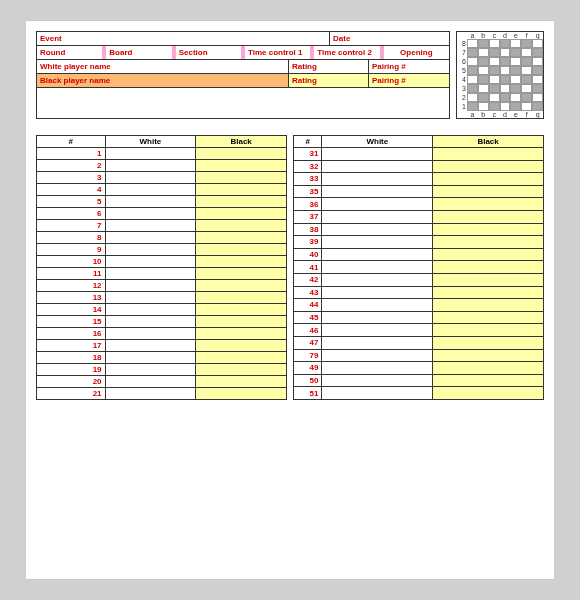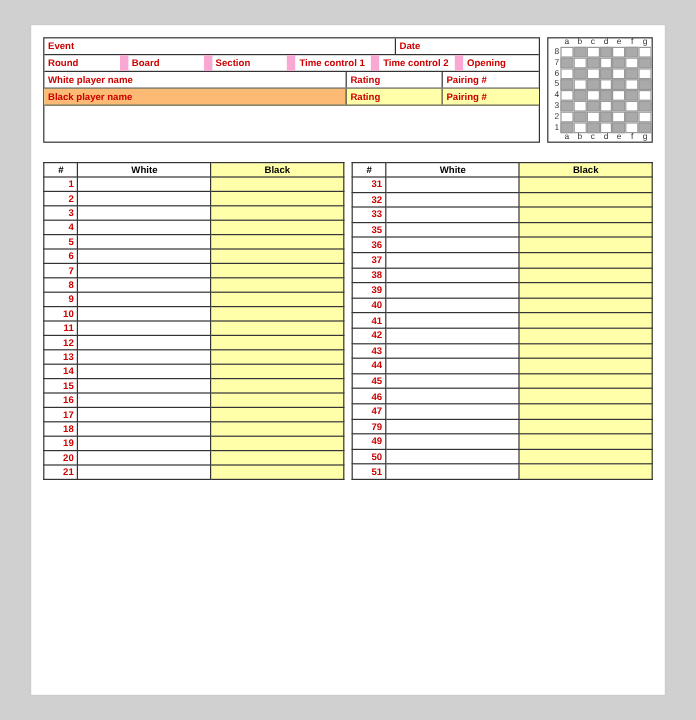--- a/index.html
+++ b/index.html
@@ -61,21 +61,21 @@
     .round-row {
       display: flex;
       border-bottom: 1px solid #333;
     }
     .round-cell {
       flex: 1;
       padding: 2px 3px;
       font-size: 8px;
       color: #cc0000;
       font-weight: bold;
-      border-right: 7px solid #f9a8d4;
+      border-right: 4px solid #f9a8d4;
     }
     .round-cell:last-child { border-right: none; }
 
     
     .player-row {
       display: flex;
       border-bottom: 1px solid #333;
     }
     .player-name-cell {
       flex: 1;
@@ -202,21 +202,21 @@
         <div class="event-cell">Event</div>
         <div class="date-cell">Date</div>
       </div>
 
       <div class="round-row">
         <div class="round-cell">Round</div>
         <div class="round-cell">Board</div>
         <div class="round-cell">Section</div>
         <div class="round-cell">Time control 1</div>
         <div class="round-cell">Time control 2</div>
-        <div class="round-cell" style="border-right:none;">Opening</div>
+        <div class="round-cell" style="border-right:none;text-align:center;">Opening</div>
       </div>
 
       <div class="player-row">
         <div class="player-name-cell">White player name</div>
         <div class="player-rating-cell">Rating</div>
         <div class="player-pairing-cell">Pairing #</div>
       </div>
 
       <div class="player-row black-row">
         <div class="player-name-cell" style="background:#fdba74;">Black player name</div>
@@ -405,21 +405,21 @@
             <td class="num-col" style="color: rgb(204, 0, 0);">10</td>
             <td class="white-col"></td>
             <td class="black-col"></td>
           </tr>
           <tr>
             <td class="num-col" style="color: rgb(204, 0, 0);">11</td>
             <td class="white-col"></td>
             <td class="black-col"></td>
           </tr>
           <tr>
-            <td class="num-col" style="color: rgb(204, 0, 0);">12</td>
+            <td class="num-col" style="color: rgb(204, 0, 0); padding-left: 40px;">12</td>
             <td class="white-col"></td>
             <td class="black-col"></td>
           </tr>
           <tr>
             <td class="num-col" style="color: rgb(204, 0, 0);">13</td>
             <td class="white-col"></td>
             <td class="black-col"></td>
           </tr>
           <tr>
             <td class="num-col" style="color: rgb(204, 0, 0);">14</td>

